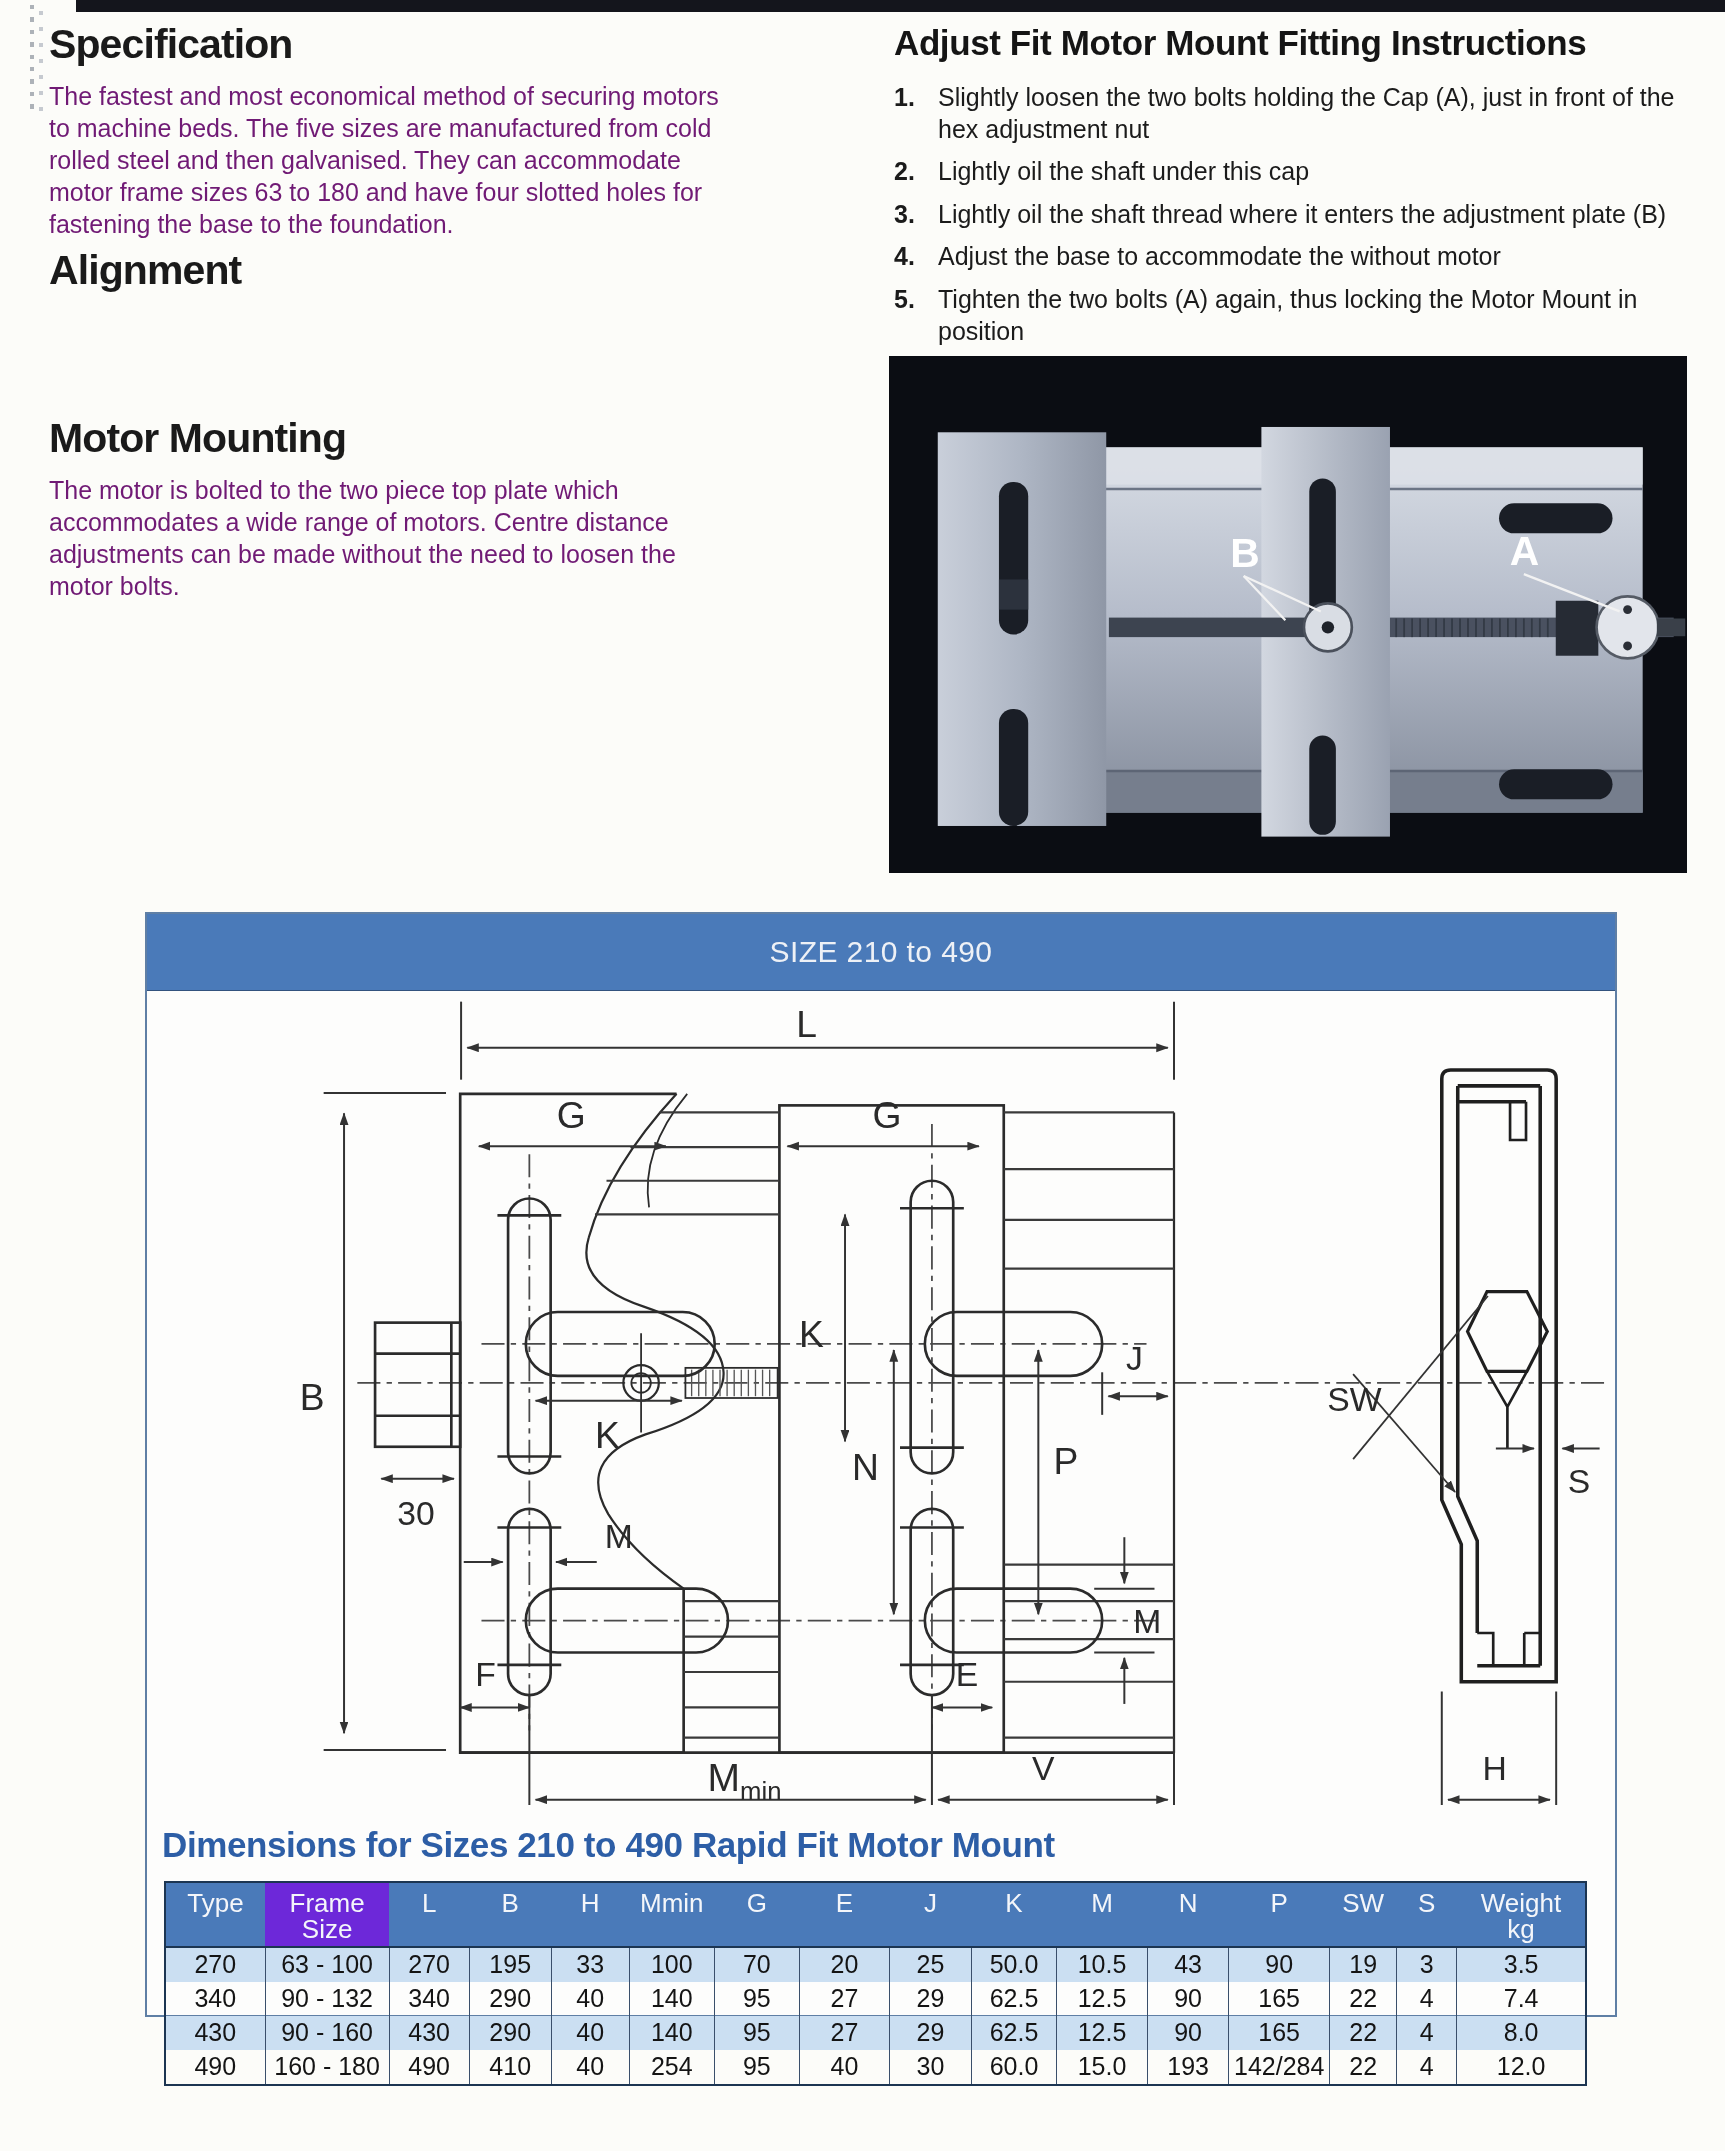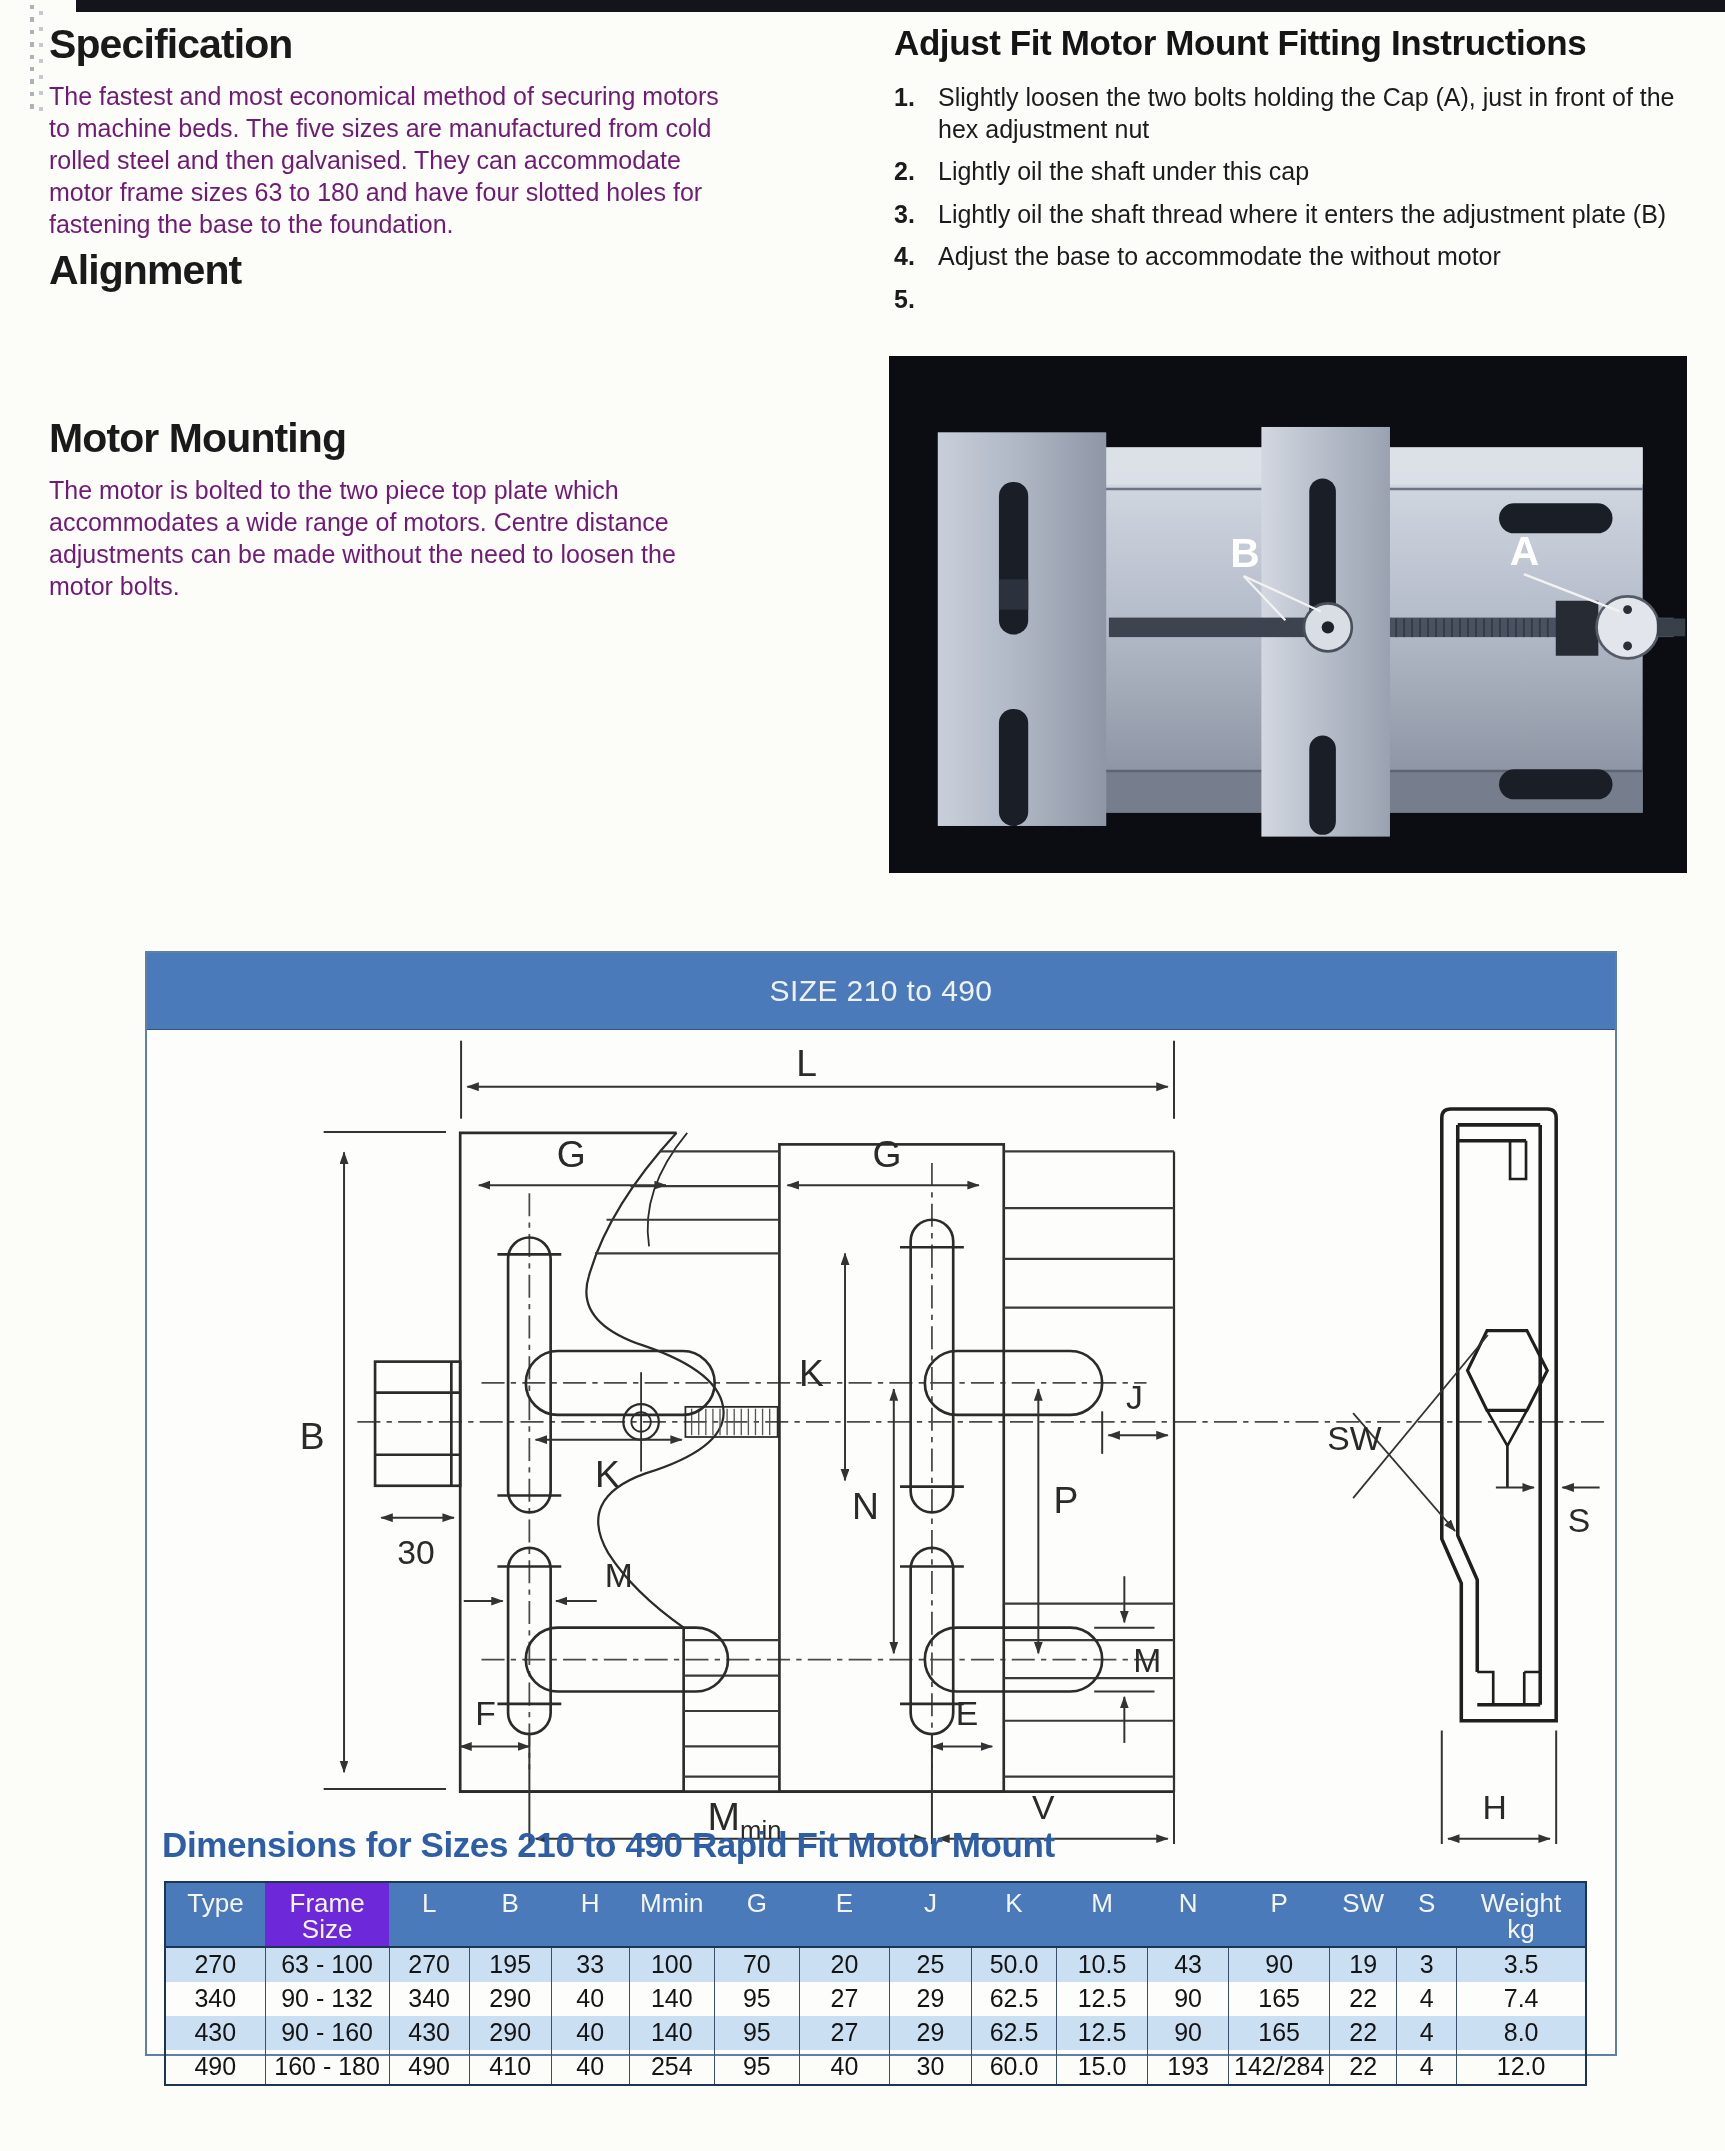--- a/index.html
+++ b/index.html
@@ -18,21 +18,21 @@
   p.doc{margin:0;font-size:25px;line-height:32px;white-space:pre-line;color:#701a75;}
   .col-right{position:absolute;left:894px;top:23px;width:807px;}
   .col-right h2{margin:0 0 17.7px 0;font-size:35px;font-weight:700;letter-spacing:-0.4px;color:#151515;}
   ol.steps{list-style:none;margin:0;padding:0;}
   ol.steps li{display:flex;margin-bottom:10.6px;font-size:25px;line-height:32px;}
   ol.steps .num{width:44px;flex:0 0 44px;font-weight:700;}
   ol.steps .stxt{white-space:pre-line;}
   
   .photo{position:absolute;left:889px;top:356px;width:798px;height:517px;background:#0b0d13;}
   
-  .diagram{position:absolute;left:145px;top:951px;width:1472px;height:1105px;
+  .diagram{position:absolute;left:145px;top:912px;width:1472px;height:1105px;
            border:2.7px solid #5f7fa5;box-sizing:border-box;background:#fdfdfc;}
   .diagram .bar{height:76px;background:#4a7ab9;display:flex;align-items:center;justify-content:center;
                 border-bottom:1.8px solid #33537e;}
   .diagram .bar span{color:#eef1f6;font-size:30px;letter-spacing:0.4px;}
   .dsvg{display:block;width:1467px;height:814px;}
   
   .tbl-head{position:absolute;left:162px;top:1825px;font-size:35px;font-weight:700;color:#2d5ea6;letter-spacing:-0.4px;}
   .dims{position:absolute;left:164px;top:1881px;width:1423px;border-collapse:collapse;table-layout:fixed;}
   .dims thead th{background:#4a7ab9;color:#f4f6fa;font-weight:400;font-size:26px;line-height:26px;
                  vertical-align:top;padding:7px 0 3.5px 0;border:none;}
@@ -88,20 +88,22 @@
         <li>
           <span class="num">3.</span>
           <span class="stxt">Lightly oil the shaft thread where it enters the adjustment plate (B)</span>
         </li>
         <li>
           <span class="num">4.</span>
           <span class="stxt">Adjust the base to accommodate the without motor</span>
         </li>
         <li>
           <span class="num">5.</span>
+          <span class="stxt">Tighten the two bolts (A) again, thus locking the Motor Mount in
+position</span>
         </li>
       </ol>
   </div>
 
   <figure class="photo" style="margin:0">
     <svg viewBox="0 0 900 583" width="798" height="517">
       <defs>
         <linearGradient id="met1" x1="0" y1="0" x2="1" y2="0">
           <stop offset="0" stop-color="#c9cfda"></stop>
             <stop offset=".5" stop-color="#aeb6c4"></stop>

